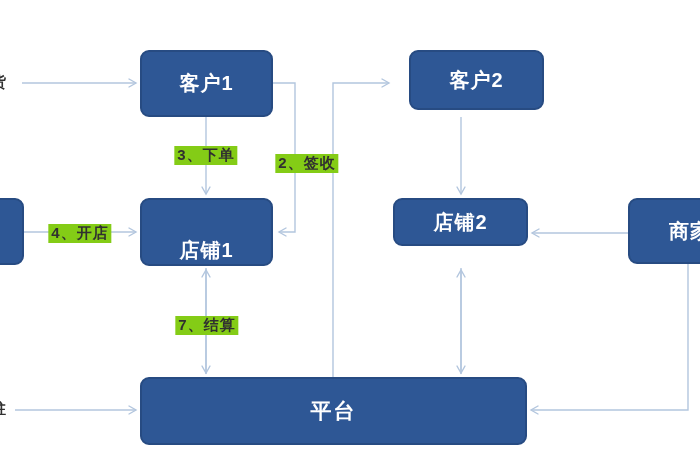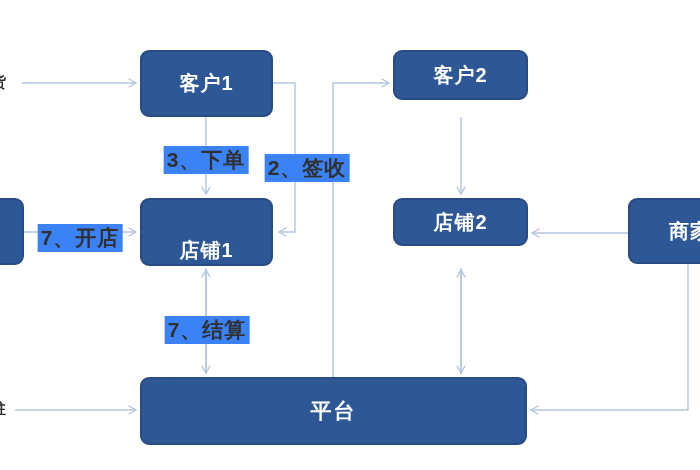--- a/index.html
+++ b/index.html
@@ -14,22 +14,22 @@
   .node{
     position:absolute;display:flex;align-items:center;justify-content:center;
     background:var(--node-fill,#2e5795);
     border:2px solid var(--node-border,#274b82);
     border-radius:9px;box-sizing:border-box;
     color:var(--node-text,#ffffff);font-weight:bold;font-size:20px;letter-spacing:1px;
   }
   .node.platform{font-size:21px;letter-spacing:2px;}
   .edge-label{
     position:absolute;transform:translateX(-50%);
-    background:#3b82f6;padding:0 3px;white-space:nowrap;
-    color:var(--label-text,#303030);font-size:21px;font-weight:bold;letter-spacing:1px;
+    background:#84cc16;padding:0 3px;white-space:nowrap;
+    color:var(--label-text,#303030);font-size:15px;font-weight:bold;letter-spacing:1px;
   }
   .edge-frag{
     position:absolute;background:transparent;white-space:nowrap;
     color:var(--label-text,#303030);font-size:15px;font-weight:bold;
   }
 </style>
 </head>
 <body>
 
 <div class="stage">
@@ -54,21 +54,21 @@
     <path d="M24,232 H136" marker-end="url(#arrow)"></path>
     <path d="M15,410 H136" marker-end="url(#arrow)"></path>
   </svg>
 
   <div class="node" style="left:-36px;top:198px;width:60px;height:67px;"></div>
 
   <div class="node" style="left:140px;top:50px;width:133px;height:67px;">
     <span>客户1</span>
   </div>
 
-  <div class="node" style="left:393px;top:50px;width:135px;height:50px;">
+  <div class="node" style="left:409px;top:50px;width:135px;height:60px;">
     <span>客户2</span>
   </div>
 
   <div class="node" style="left:140px;top:198px;width:133px;height:68px;align-items:flex-end;">
     <span>店铺1</span>
   </div>
 
   <div class="node" style="left:393px;top:198px;width:135px;height:48px;">
     <span>店铺2</span>
   </div>
@@ -76,19 +76,19 @@
   <div class="node" style="left:628px;top:198px;width:124px;height:66px;">
     <span>商家</span>
   </div>
 
   <div class="node platform" style="left:140px;top:377px;width:387px;height:68px;">
     <span>平台</span>
   </div>
 
   <div class="edge-label" style="left:206px;top:146px;">3、下单</div>
   <div class="edge-label" style="left:307px;top:154px;">2、签收</div>
-  <div class="edge-label" style="left:80px;top:224px;">7、开店</div>
+  <div class="edge-label" style="left:80px;top:224px;">4、开店</div>
   <div class="edge-label" style="left:207px;top:316px;">7、结算</div>
 
   <div class="edge-frag" style="left:-9px;top:73px;">货</div>
   <div class="edge-frag" style="left:-9px;top:400px;">驻</div>
 
 </div>
 
 </body></html>

